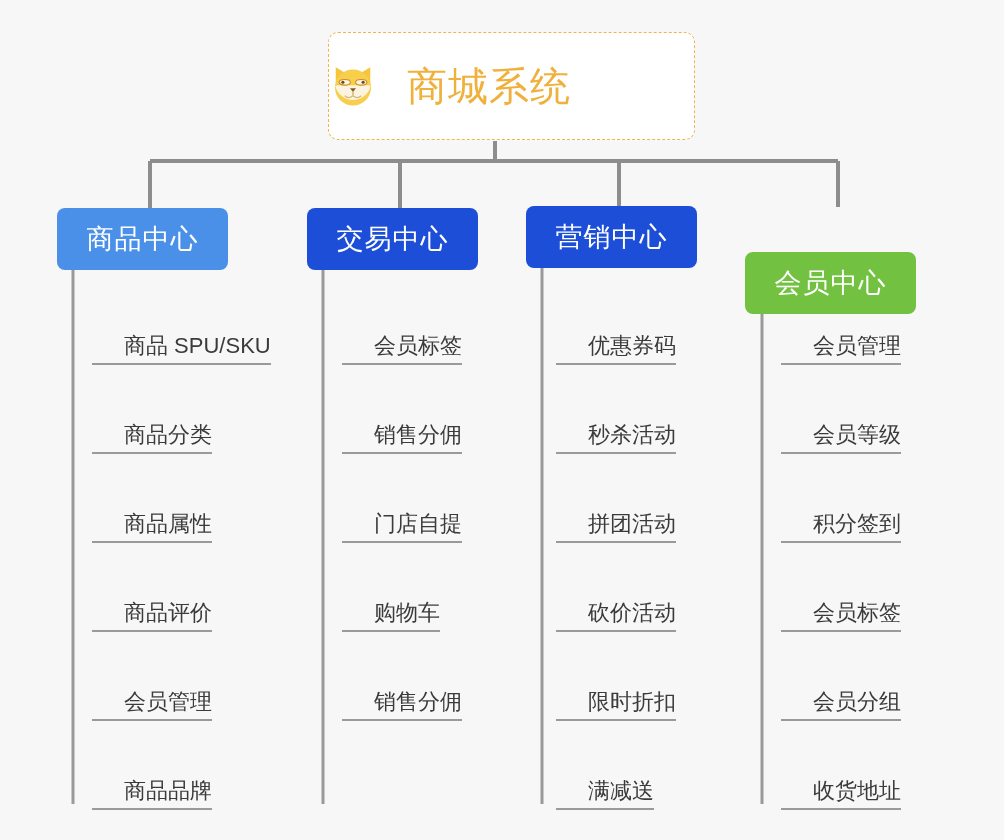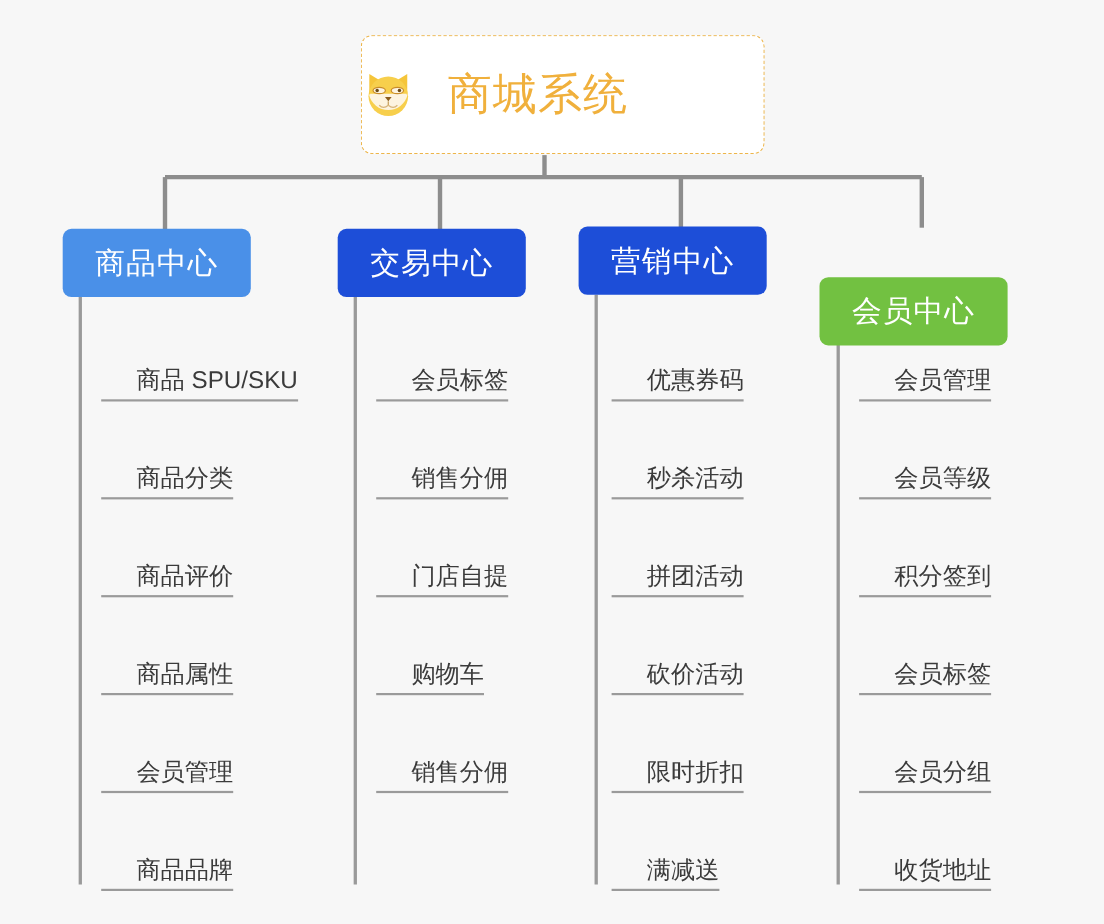--- a/index.html
+++ b/index.html
@@ -178,26 +178,26 @@
   </div>
 
   <div class="leaf-col c0">
     <div class="leaf">
         <span class="leaf-text">商品 SPU/SKU</span>
       </div>
     <div class="leaf">
         <span class="leaf-text">商品分类</span>
       </div>
     <div class="leaf">
+        <span class="leaf-text">商品属性</span>
+      </div>
+    <div class="leaf">
         <span class="leaf-text">商品评价</span>
       </div>
     <div class="leaf">
-        <span class="leaf-text">商品属性</span>
-      </div>
-    <div class="leaf">
         <span class="leaf-text">会员管理</span>
       </div>
     <div class="leaf">
         <span class="leaf-text">商品品牌</span>
       </div>
   </div>
 
   <div class="leaf-col c1">
     <div class="leaf">
         <span class="leaf-text">会员标签</span>

